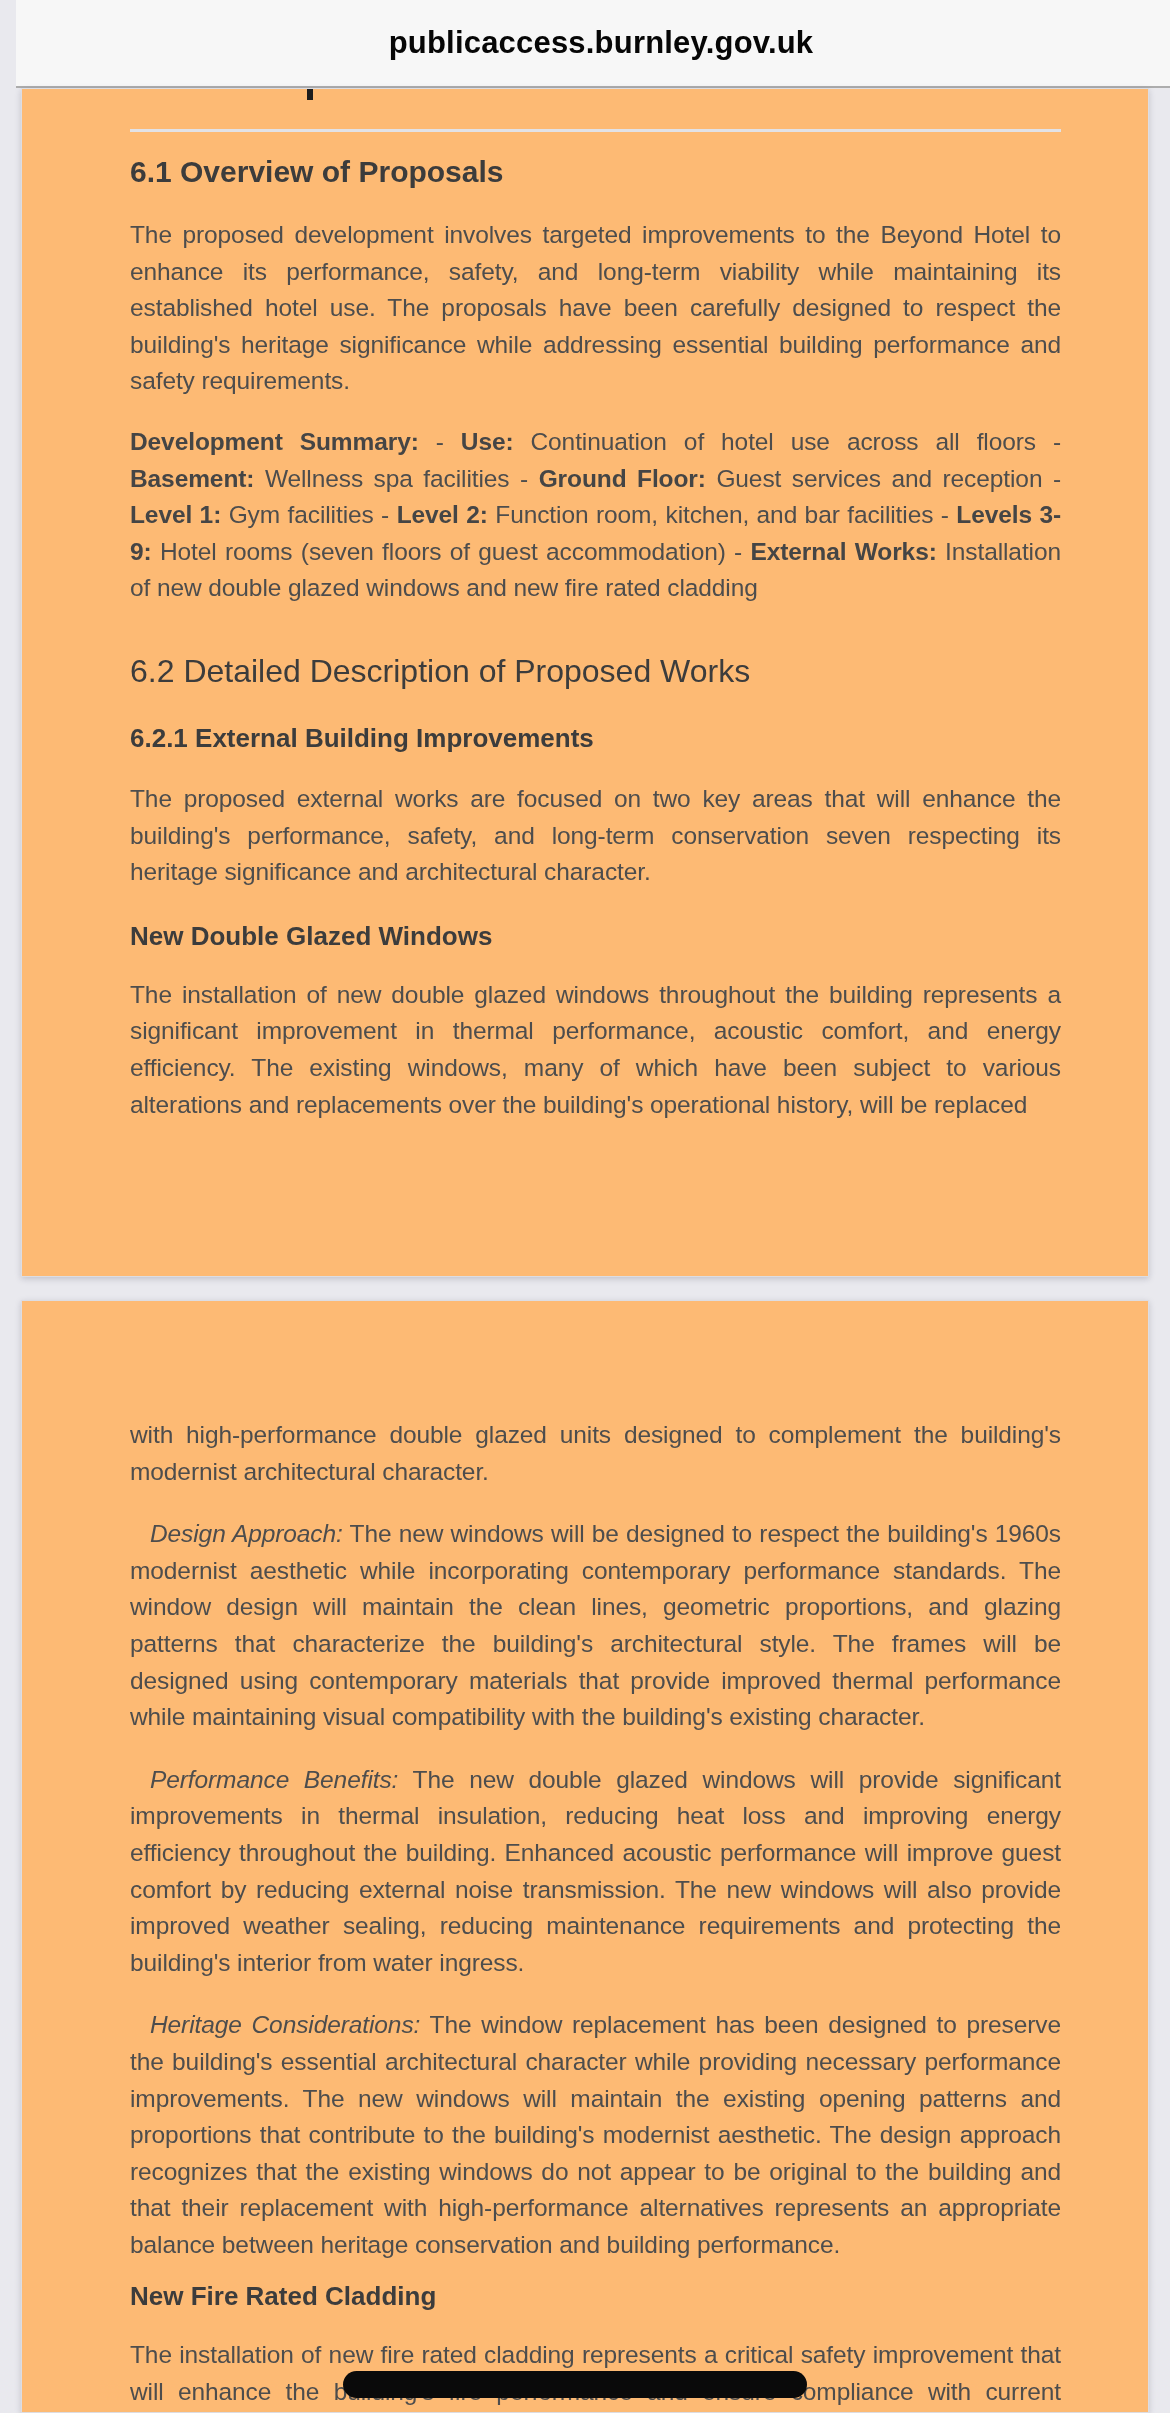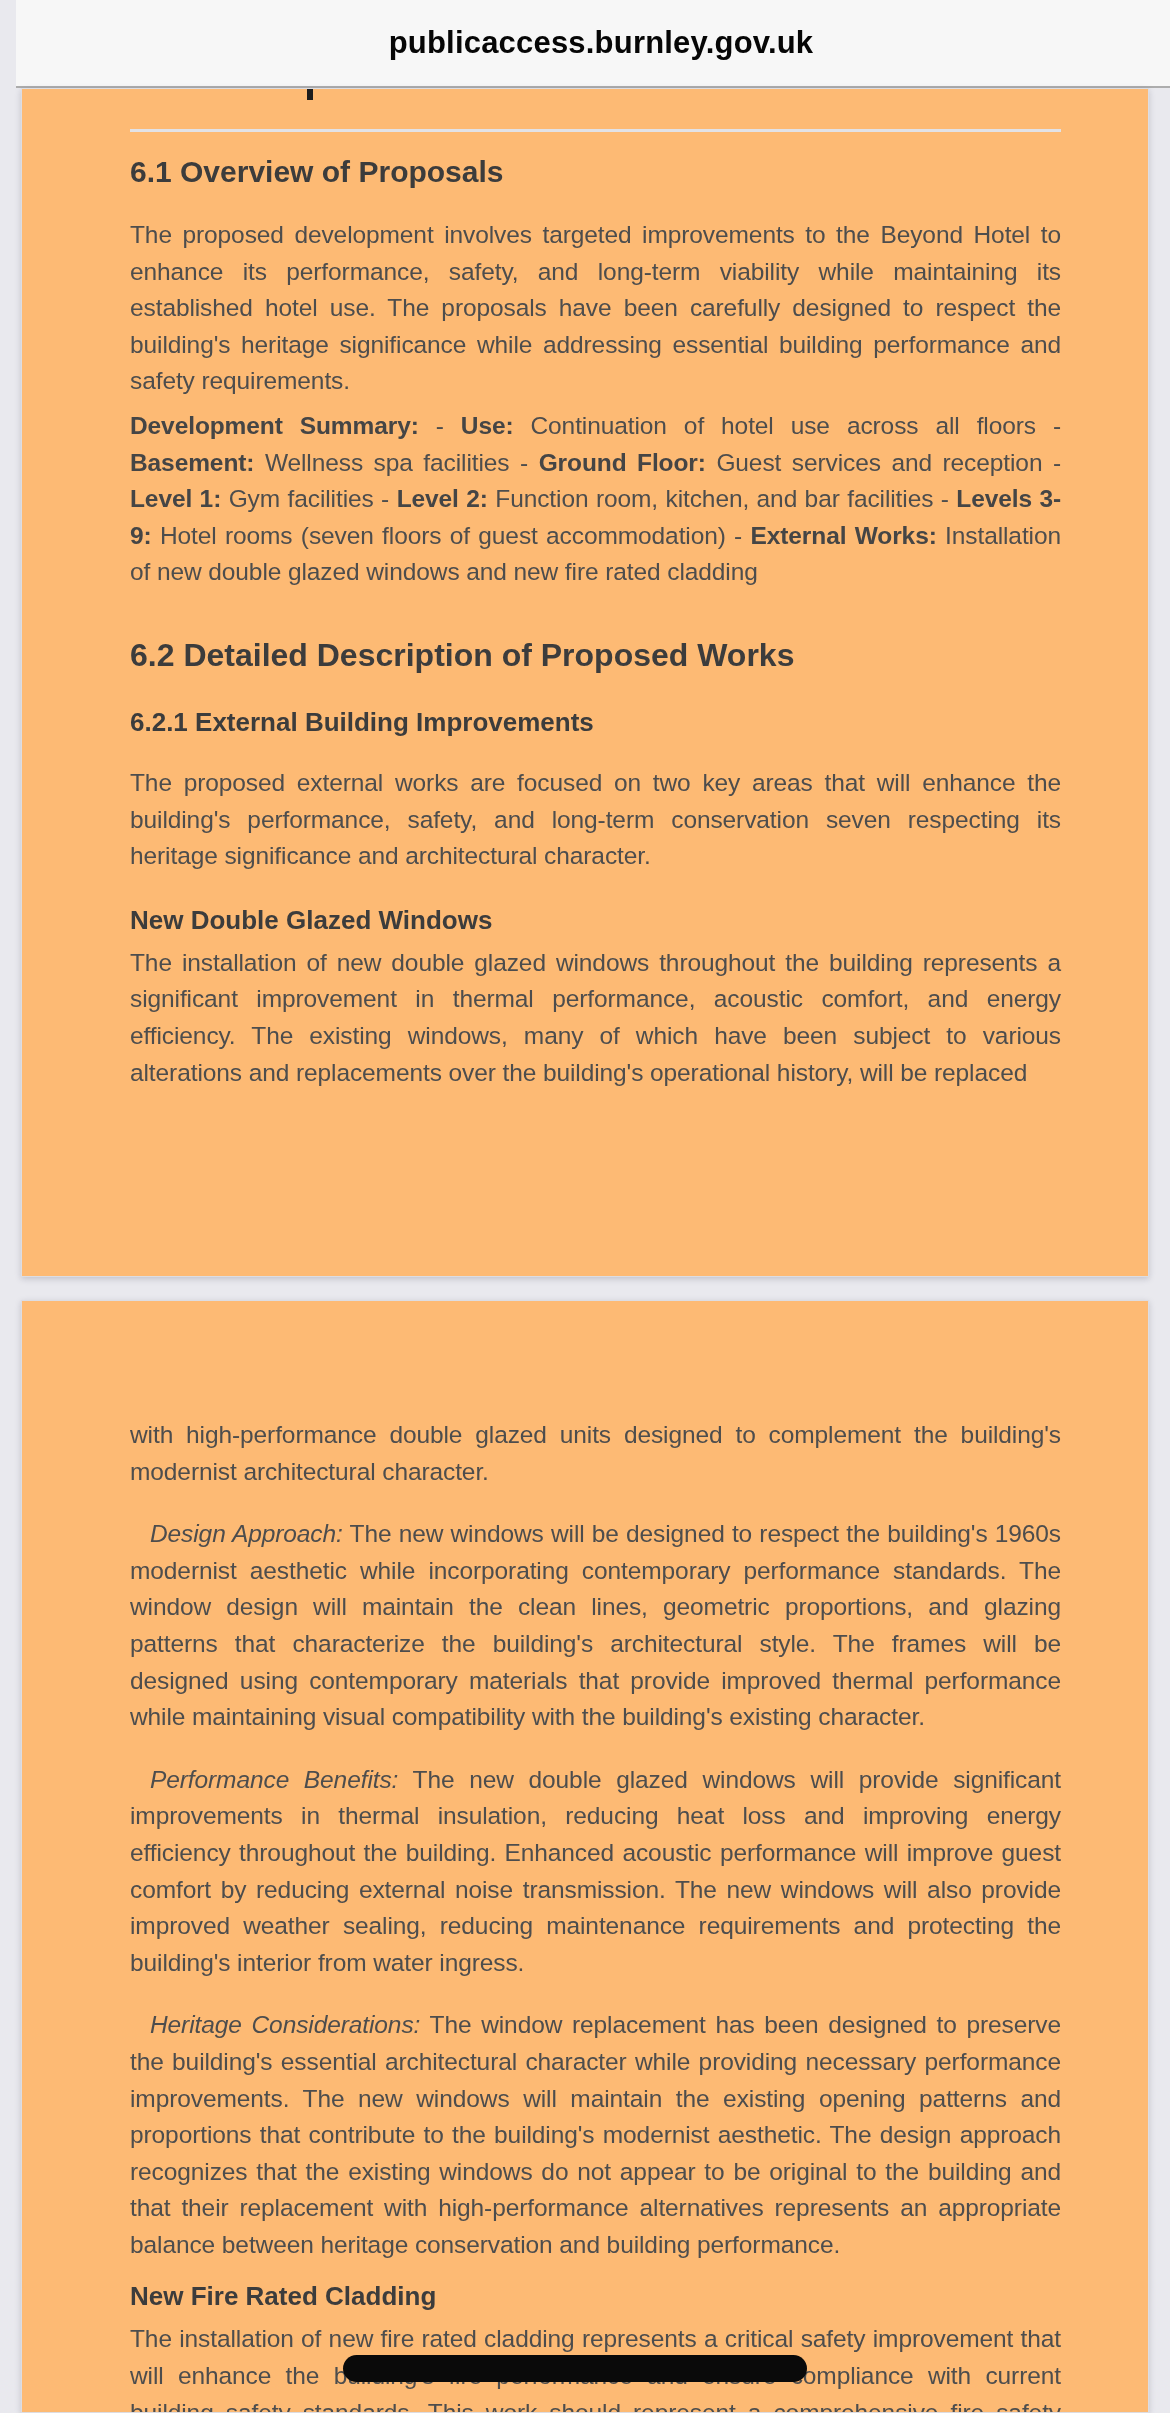--- a/index.html
+++ b/index.html
@@ -24,30 +24,30 @@
   }
   .page-1{height:1189px;}
   .page-2{height:1113px;margin-top:23px;padding-top:116px;}
 
   .remnant{position:absolute;top:0;left:285px;width:6px;height:11px;background:#1c1c1c;}
 
   .rule{height:3px;background:#e2e2e6;border:none;margin:40px 0 0 0;}
 
   h2,h3,h4,p{margin:0;color:#3c3c3c;}
   h3.sec{font-size:30px;line-height:38px;font-weight:700;margin-top:21px;}
-  h2.sec{font-size:32px;line-height:40px;font-weight:700;margin-top:44px;}
+  h2.sec{font-size:32px;line-height:40px;font-weight:400;margin-top:44px;}
   h4.sub{font-size:26px;line-height:34px;font-weight:700;margin-top:30px;}
   h4.sub-tight{margin-top:16px;}
   h4.sub-28{margin-top:28px;}
 
   p.body{
     font-size:24.5px;line-height:36.6px;color:#4d4d4d;
     text-align:justify;margin-top:26px;letter-spacing:-0.1px;
   }
-  p.m24{margin-top:8px;}
+  p.m24{margin-top:24px;}
   p.first{margin-top:0;}
   .b{font-weight:700;color:#454545;}
   .i{font-style:italic;margin-left:20px;}
 
   
   .redacted{position:relative;display:inline;white-space:nowrap;}
   .redacted-text{text-decoration:line-through;text-decoration-thickness:3px;color:#4d4d4d;}
   .redaction-bar{
     position:absolute;left:-4px;right:-4px;top:-7px;height:27px;
     background:#0a0a0a;border-radius:14px;

